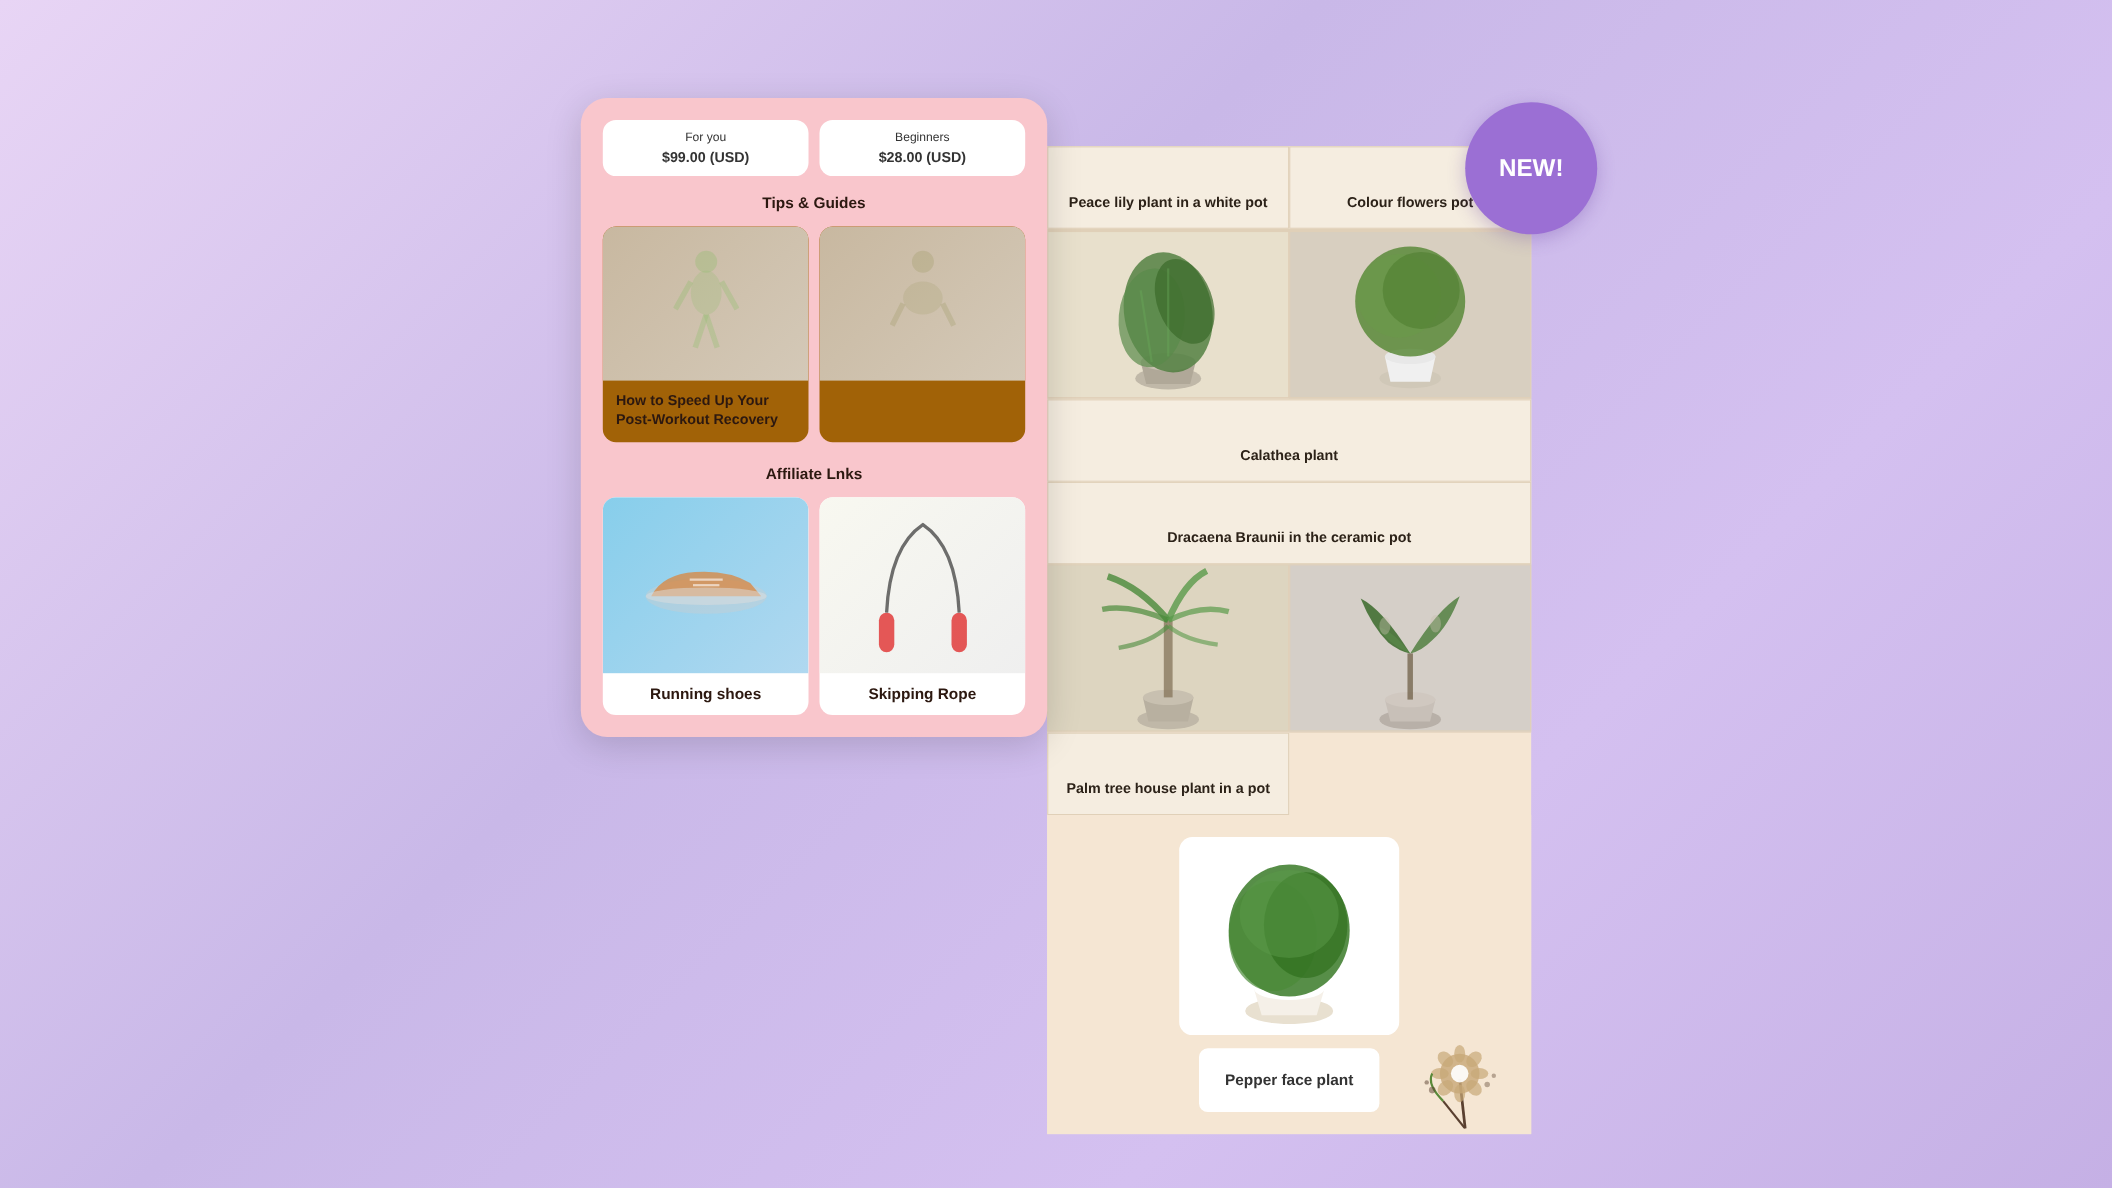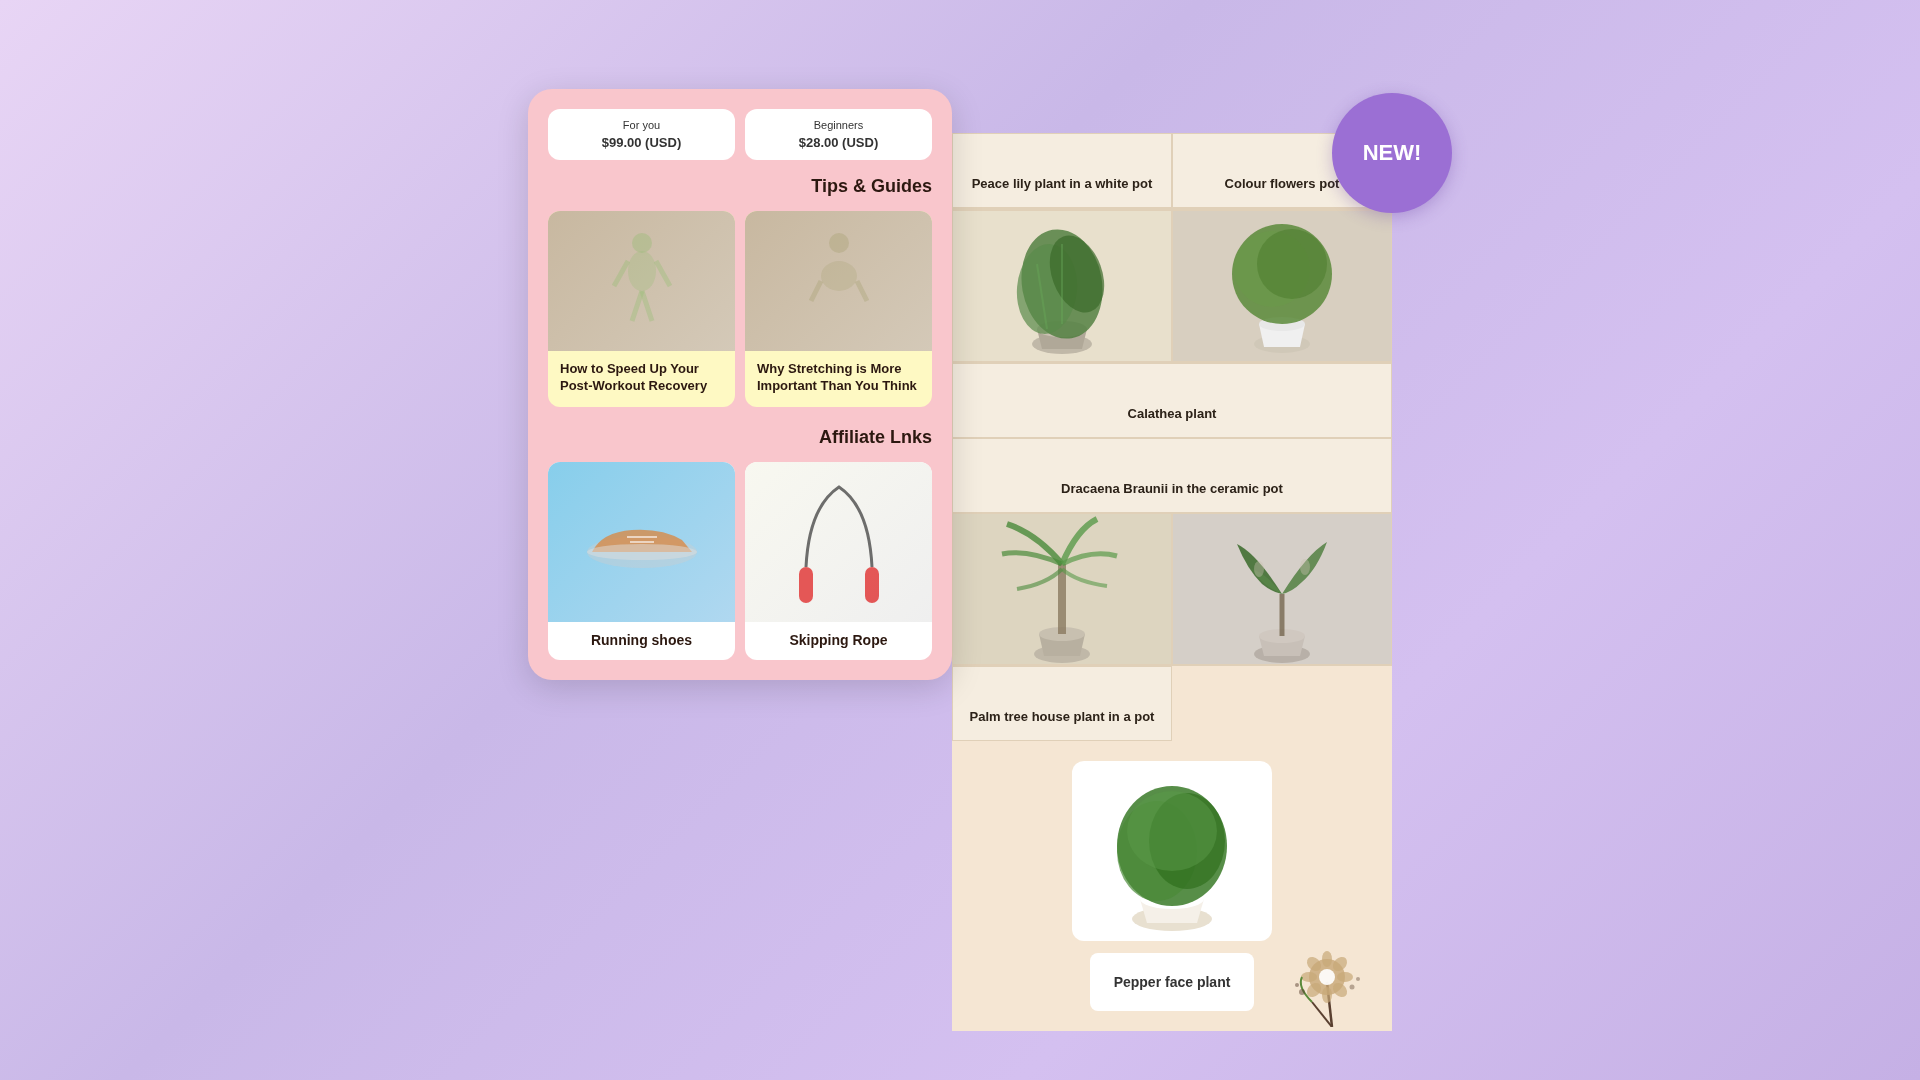--- a/index.html
+++ b/index.html
@@ -53,36 +53,36 @@
       margin-bottom: 4px;
     }
 
     .price-card .price {
       font-size: 13px;
       font-weight: bold;
       color: #333;
     }
 
     .section-title {
-      text-align: right;
-      font-size: 18px;
+      text-align: center;
+      font-size: 14px;
       font-weight: bold;
       color: #2c1810;
       margin-bottom: 14px;
     }
 
     .guides-grid {
       display: grid;
       grid-template-columns: 1fr 1fr;
       gap: 10px;
       margin-bottom: 20px;
     }
 
     .guide-card {
-      background: #fef9c3;
+      background: #a16207;
       border-radius: 12px;
       overflow: hidden;
     }
 
     .guide-card .card-label {
       padding: 10px 12px 12px;
       font-size: 13px;
       font-weight: bold;
       color: #2c1810;
       line-height: 1.3;
@@ -256,21 +256,20 @@
 
       <div class="guide-card">
         <div class="workout-img">
           <svg viewBox="0 0 60 100" fill="none">
             <circle cx="30" cy="12" r="10" fill="#884" opacity="0.4"></circle>
             <ellipse cx="30" cy="45" rx="18" ry="15" fill="#884" opacity="0.3"></ellipse>
             <line x1="12" y1="50" x2="2" y2="70" stroke="#884" stroke-width="5" opacity="0.4"></line>
             <line x1="48" y1="50" x2="58" y2="70" stroke="#884" stroke-width="5" opacity="0.4"></line>
           </svg>
         </div>
-        <div class="card-label">Why Stretching is More Important Than You Think</div>
       </div>
     </div>
 
     <div class="section-title">Affiliate Lnks</div>
 
     <div class="affiliate-grid">
 
       <div class="affiliate-card">
         <div class="shoe-img">
           <svg width="120" height="60" viewBox="0 0 120 60">

